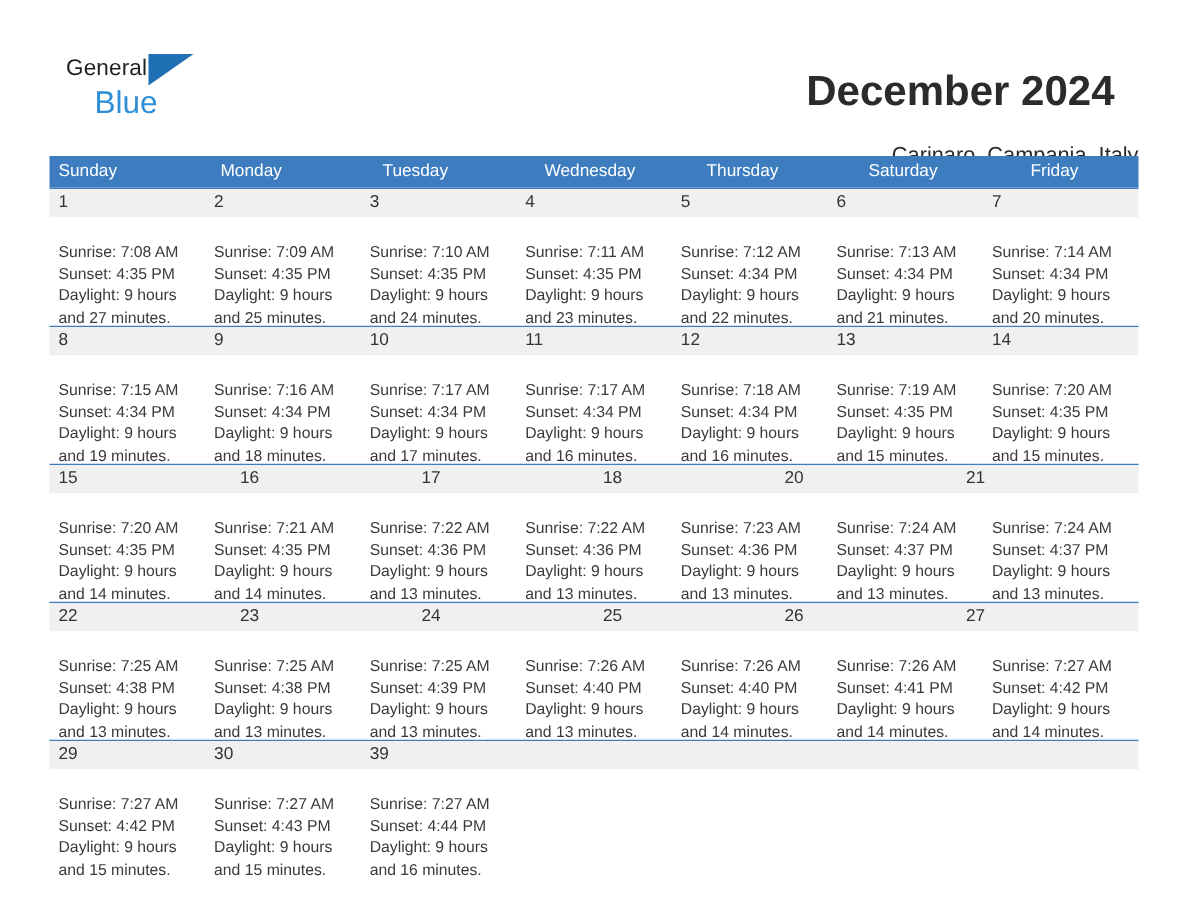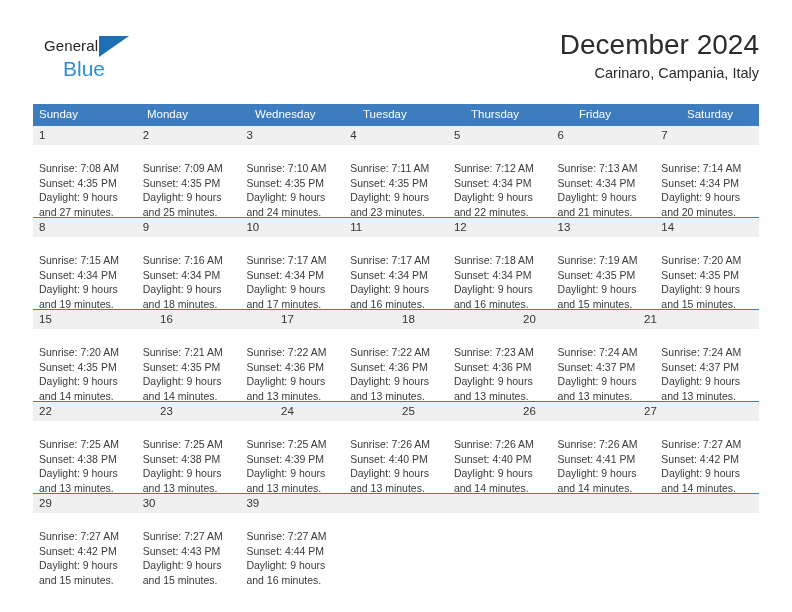--- a/index.html
+++ b/index.html
@@ -69,22 +69,22 @@
     position: absolute;
     right: 33px;
     top: 28px;
     text-align: right;
   }
   .cal-title {
     font-size: 28px;
     color: #2b2b2b;
     line-height: 34px;
     white-space: nowrap;
-    font-weight: normal;
-    margin: 0;
+    font-weight: bold;
+    margin: 16px;
   }
   .cal-subtitle {
     font-size: 14.5px;
     color: #2b2b2b;
     line-height: 20px;
     margin-top: 1px;
     white-space: nowrap;
   }
 
   
@@ -170,25 +170,25 @@
       <div class="cal-subtitle">Carinaro, Campania, Italy</div>
     </div>
 
   </div>
 
   <div class="calendar">
 
     <div class="dow-row">
       <div class="dow">Sunday</div>
       <div class="dow">Monday</div>
+      <div class="dow">Tuesday</div>
       <div class="dow">Wednesday</div>
-      <div class="dow">Tuesday</div>
       <div class="dow">Thursday</div>
+      <div class="dow">Saturday</div>
       <div class="dow">Friday</div>
-      <div class="dow">Saturday</div>
     </div>
 
     <div class="week">
       <div class="week-numbers">
         <div class="daynum">1</div>
         <div class="daynum">2</div>
         <div class="daynum">3</div>
         <div class="daynum">4</div>
         <div class="daynum">5</div>
         <div class="daynum">6</div>

